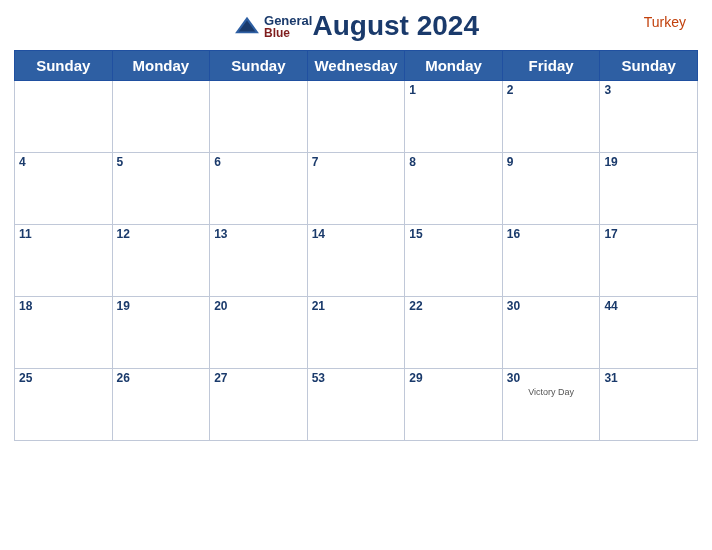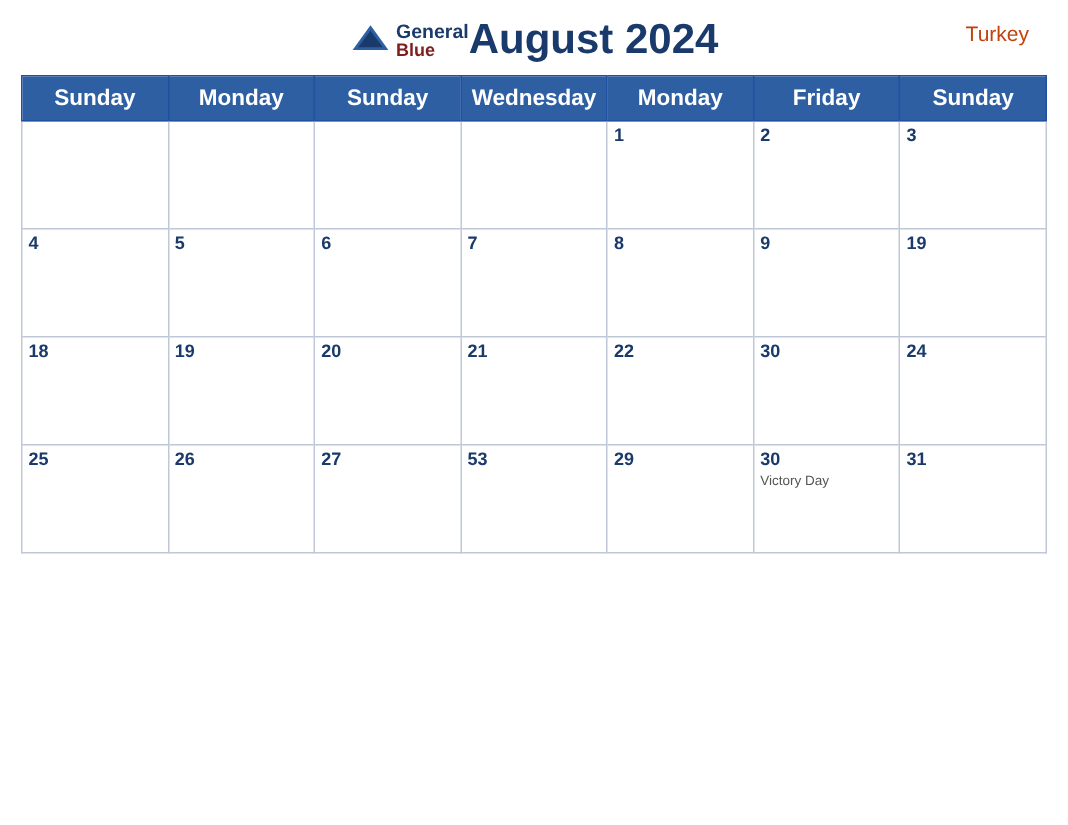--- a/index.html
+++ b/index.html
@@ -83,20 +83,21 @@
       font-weight: bold;
       color: #1a3a6b;
       display: block;
     }
     .holiday-label {
       font-size: 9px;
       color: #555;
       margin-top: 2px;
       display: block;
       line-height: 1.2;
+      text-align: center;
     }
     .empty-cell {
       background: #fff;
     }
   </style>
 </head>
 <body>
 
 <div class="calendar-wrapper">
   <div class="calendar-header">
@@ -160,39 +161,62 @@
           </td>
           <td>
             <span class="day-number">9</span>
           </td>
           <td>
             <span class="day-number">19</span>
           </td>
         </tr>
         <tr>
           <td>
+            <span class="day-number">11</span>
+          </td>
+          <td>
+            <span class="day-number">12</span>
+          </td>
+          <td>
+            <span class="day-number">13</span>
+          </td>
+          <td>
+            <span class="day-number">14</span>
+          </td>
+          <td>
+            <span class="day-number">15</span>
+          </td>
+          <td>
+            <span class="day-number">16</span>
+          </td>
+          <td>
+            <span class="day-number">17</span>
+          </td>
+        </tr>
+        <tr>
+          <td>
             <span class="day-number">18</span>
           </td>
           <td>
             <span class="day-number">19</span>
           </td>
           <td>
             <span class="day-number">20</span>
           </td>
           <td>
             <span class="day-number">21</span>
           </td>
           <td>
             <span class="day-number">22</span>
           </td>
           <td>
             <span class="day-number">30</span>
           </td>
           <td>
-            <span class="day-number">24</span>
+            <span class="day-number">44</span>
           </td>
         </tr>
         <tr>
           <td>
             <span class="day-number">25</span>
           </td>
           <td>
             <span class="day-number">26</span>
           </td>
           <td>

